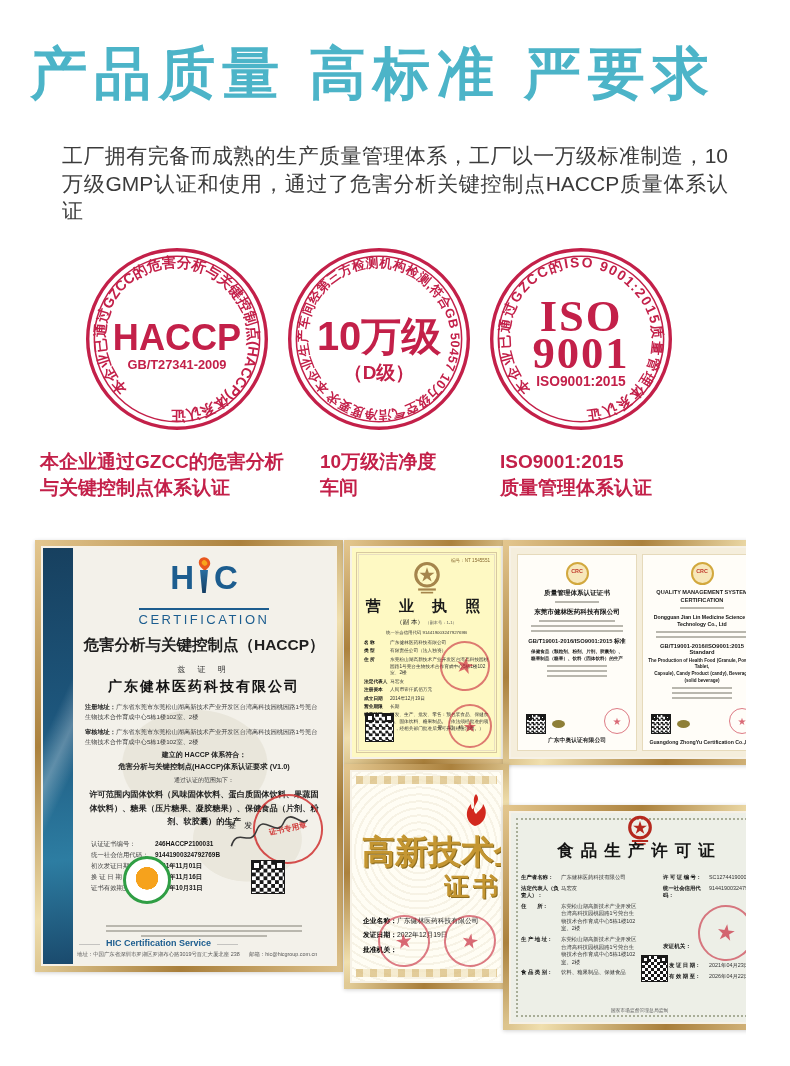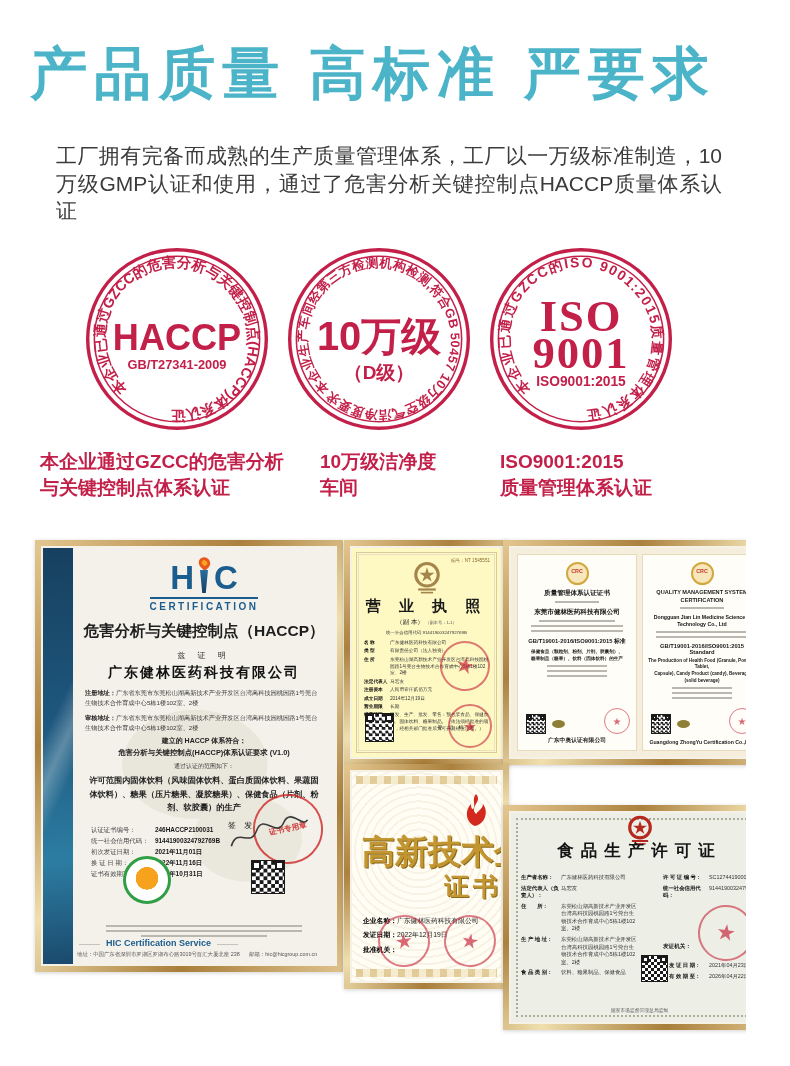--- a/index.html
+++ b/index.html
@@ -2,21 +2,21 @@
 <html><head>
 <meta charset="utf-8">
 <style>
   html,body{margin:0;padding:0;background:#fff;}
   .page{position:relative;width:746px;height:1066px;background:#fff;overflow:hidden;
         font-family:"Liberation Sans",sans-serif;color:#3d3d3d;}
 
   
   .sec-title{position:absolute;top:36px;left:0;right:0;margin:0;text-align:center;
              font-size:57px;font-weight:900;letter-spacing:7px;color:#4cb4c8;}
-  .sec-intro{position:absolute;top:142px;left:56px;width:666px;margin:0;
+  .sec-intro{position:absolute;top:142px;left:62px;width:666px;margin:0;
              font-size:21px;line-height:1.32;color:#3b3b3b;text-align:justify;font-weight:500;}
 
   
   .sec-stamps{position:absolute;top:244px;left:0;right:0;display:flex;
               justify-content:space-between;padding:0 70px 0 82px;}
   .stamp{width:190px;height:190px;}
   .s-outer{fill:none;stroke:#c32049;stroke-width:3.6;}
   .s-inner{fill:none;stroke:#c32049;stroke-width:1.6;}
   .ringpath{fill:none;stroke:none;}
   .ring-text{fill:#c32049;font-weight:bold;}
@@ -76,22 +76,22 @@
   .hic-logo{margin-top:12px;display:flex;justify-content:center;align-items:flex-end;gap:2px;height:34px;}
   .hic-letter{font-size:33px;font-weight:900;color:#1c5d8f;line-height:1;}
   .hic-torch{position:relative;width:16px;height:34px;display:inline-block;}
   .flame{position:absolute;left:3px;top:-3px;width:11px;height:12px;background:#e8571d;
          border-radius:60% 60% 60% 5%;transform:rotate(-45deg);}
   .flame::after{content:"";position:absolute;left:3px;top:3px;width:5px;height:6px;
          background:#f7a51b;border-radius:50%;}
   .stem{position:absolute;left:4px;top:10px;width:8px;height:23px;
         background:linear-gradient(180deg,#2a6ea0,#133d63);
         clip-path:polygon(0 0,100% 0,72% 100%,28% 100%);}
-  .hic-sub{display:inline-block;margin-top:3px;padding-top:2px;border-top:2px solid #1c5d8f;
-           font-size:10px;font-weight:bold;letter-spacing:2.5px;color:#1c5d8f;}
+  .hic-sub{display:inline-block;margin-top:14px;padding-top:2px;border-top:2px solid #1c5d8f;
+           font-size:13px;font-weight:normal;letter-spacing:2.5px;color:#1c5d8f;}
   .h-title1{margin-top:7px;font-size:15.5px;font-weight:bold;color:#1e1e1e;}
   .h-title2{margin-top:3px;font-size:15.5px;font-weight:bold;letter-spacing:5px;color:#1e1e1e;}
   .h-certify{margin-top:8px;font-size:8px;letter-spacing:5px;color:#333;}
   .h-company{margin-top:3px;font-size:14px;font-weight:bold;letter-spacing:2px;color:#111;}
   .h-addr{margin:6px 12px 0;font-size:6.2px;line-height:1.55;text-align:left;color:#3a3a3a;}
   .h-addr b{color:#222;}
   .h-conform1{margin-top:4px;font-size:7px;font-weight:bold;color:#222;}
   .h-conform2{margin-top:2px;font-size:7.4px;font-weight:bold;color:#222;}
   .h-scope-intro{margin-top:4px;font-size:6px;color:#444;}
   .h-scope{margin:3px 16px 0;font-size:8.2px;font-weight:bold;line-height:1.6;color:#1c1c1c;}

